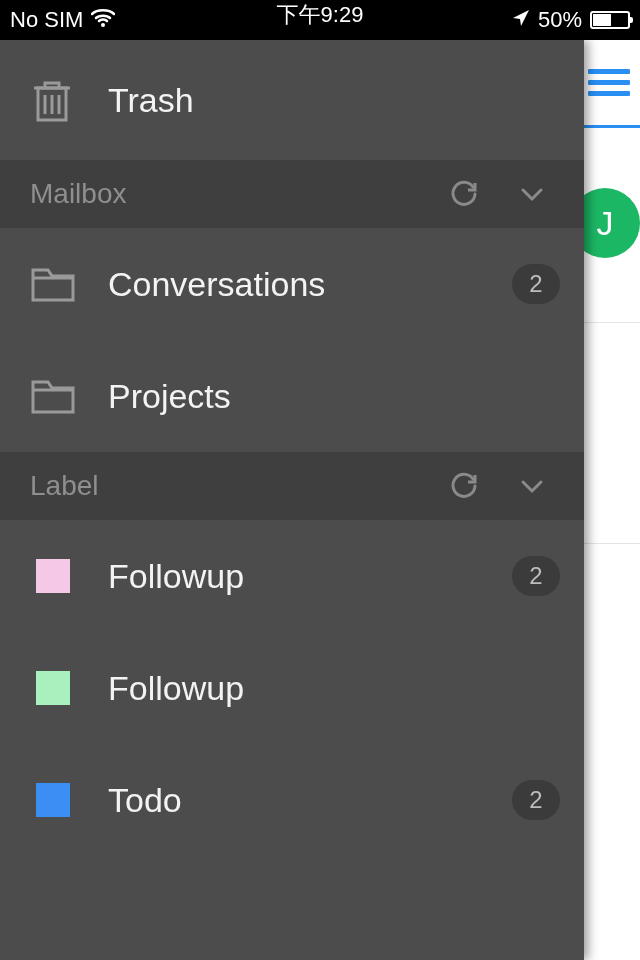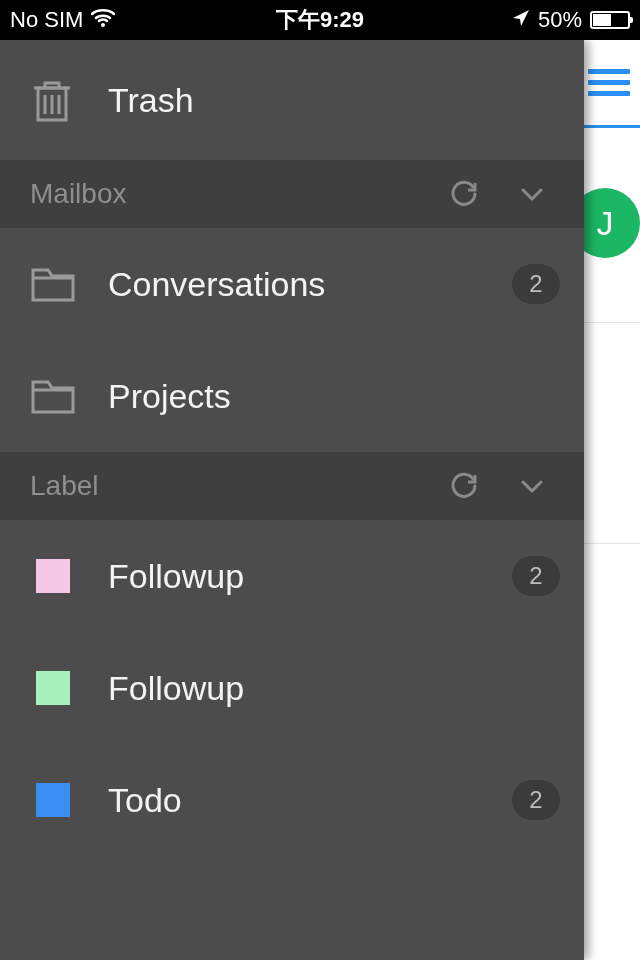--- a/index.html
+++ b/index.html
@@ -2,26 +2,26 @@
 <html><head>
   <meta charset="utf-8">
   <style>
     * { margin: 0; padding: 0; box-sizing: border-box; }
     html, body { width: 640px; height: 960px; overflow: hidden; font-family: -apple-system, "Helvetica Neue", Arial, sans-serif; }
     body { position: relative; background: #ffffff; }
 
     
     .status-bar {
       position: absolute; top: 0; left: 0; right: 0; height: 40px;
-      background: #000; color: #fff; display: flex; align-items: center;
+      background: #000; color: #fff; display: flex; 
       justify-content: space-between; padding: 0 10px; font-size: 22px;
       z-index: 30;
     }
     .status-left, .status-right { display: flex; align-items: center; gap: 8px; }
-    .status-center { position: absolute; left: 50%; transform: translateX(-50%); font-weight: 700; }
+    .status-center { position: absolute; left: 50%; transform: translateX(-50%); font-weight: 400; }
     .wifi-icon, .loc-icon { display: inline-block; }
     .battery {
       display: inline-block; width: 40px; height: 18px; border: 2px solid #fff;
       border-radius: 3px; position: relative;
     }
     .battery::after {
       content: ""; position: absolute; right: -5px; top: 4px; width: 3px; height: 6px;
       background: #fff; border-radius: 0 2px 2px 0;
     }
     .battery-fill { position: absolute; left: 1px; top: 1px; bottom: 1px; width: 50%; background: #fff; }

